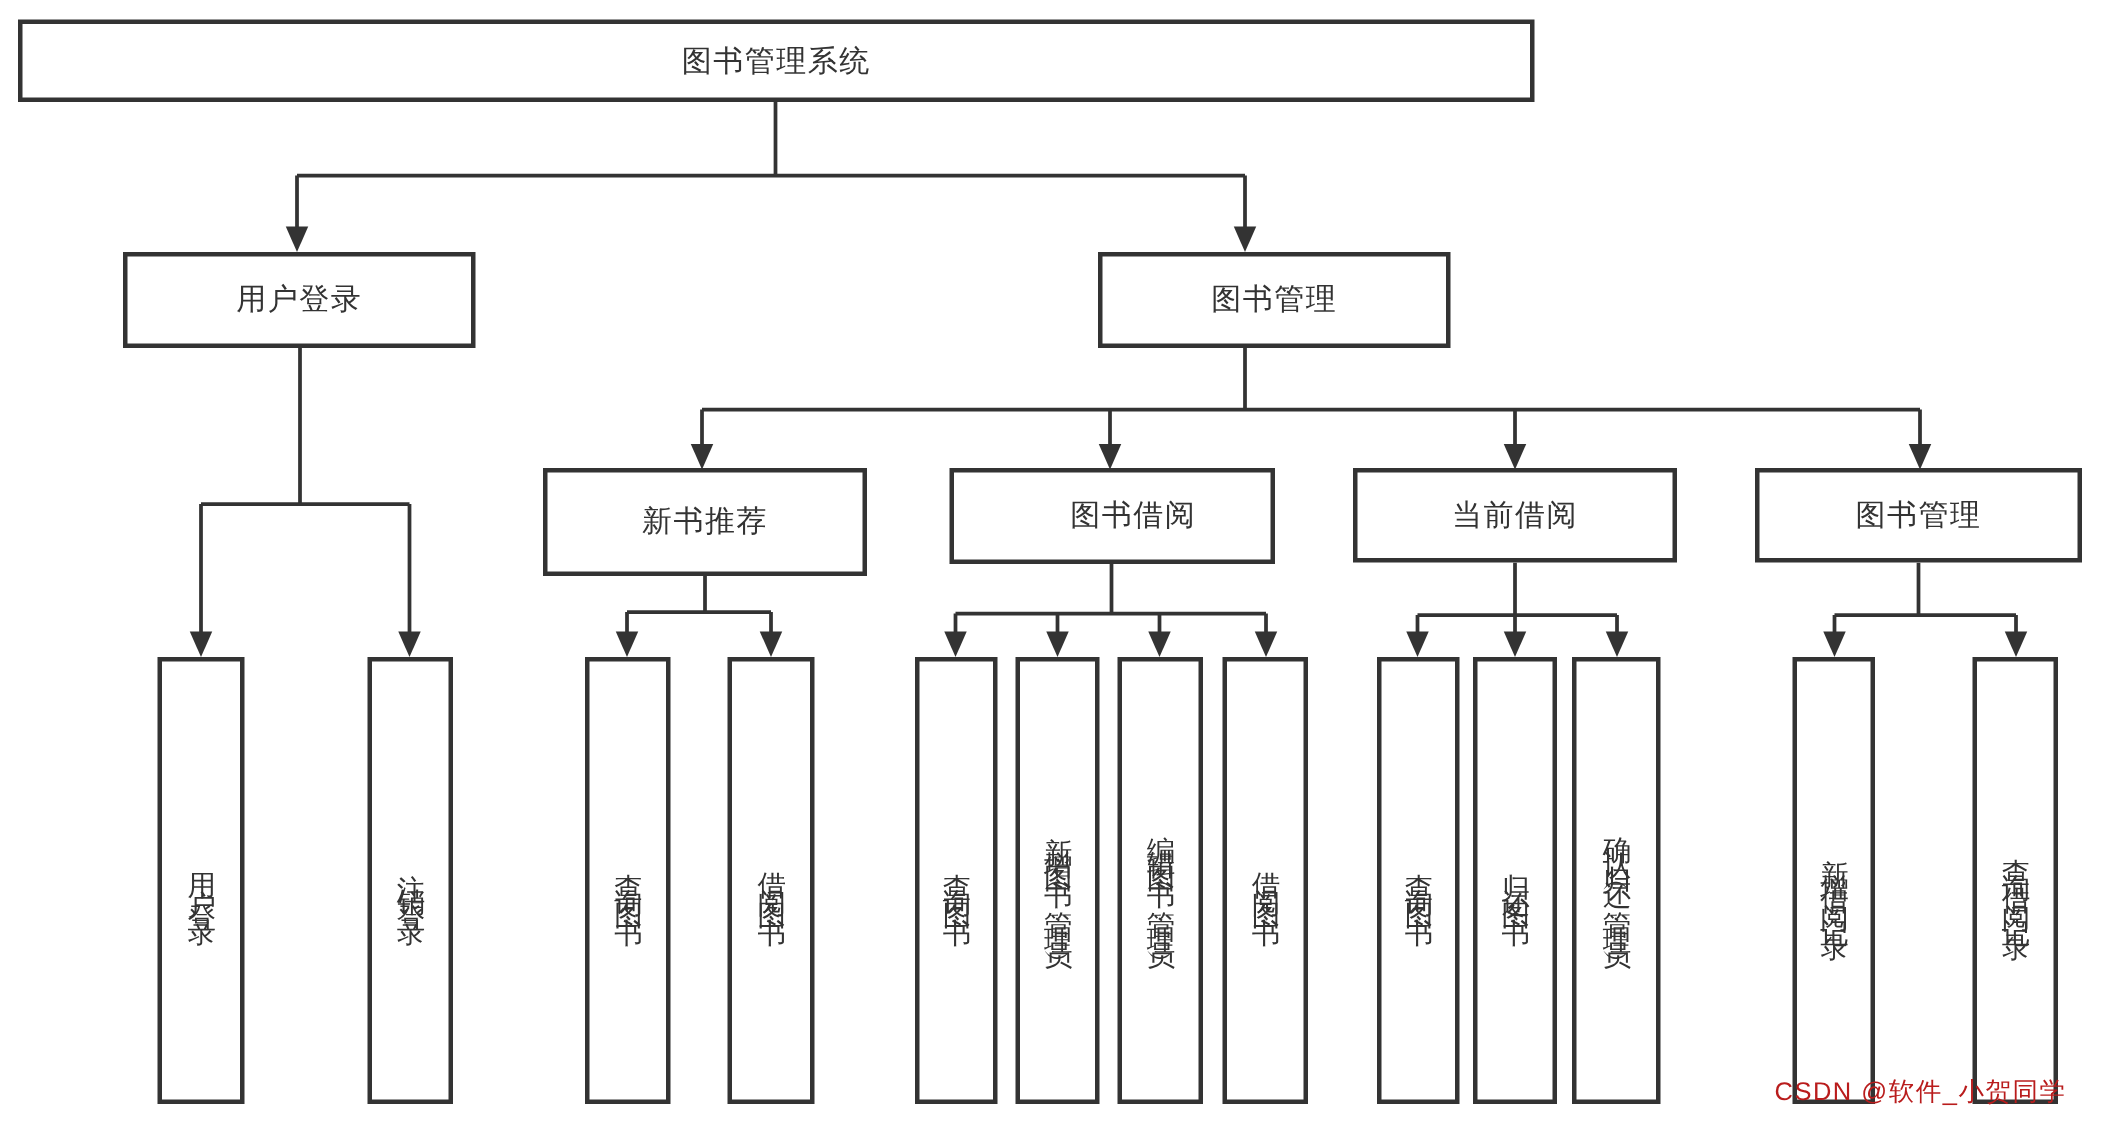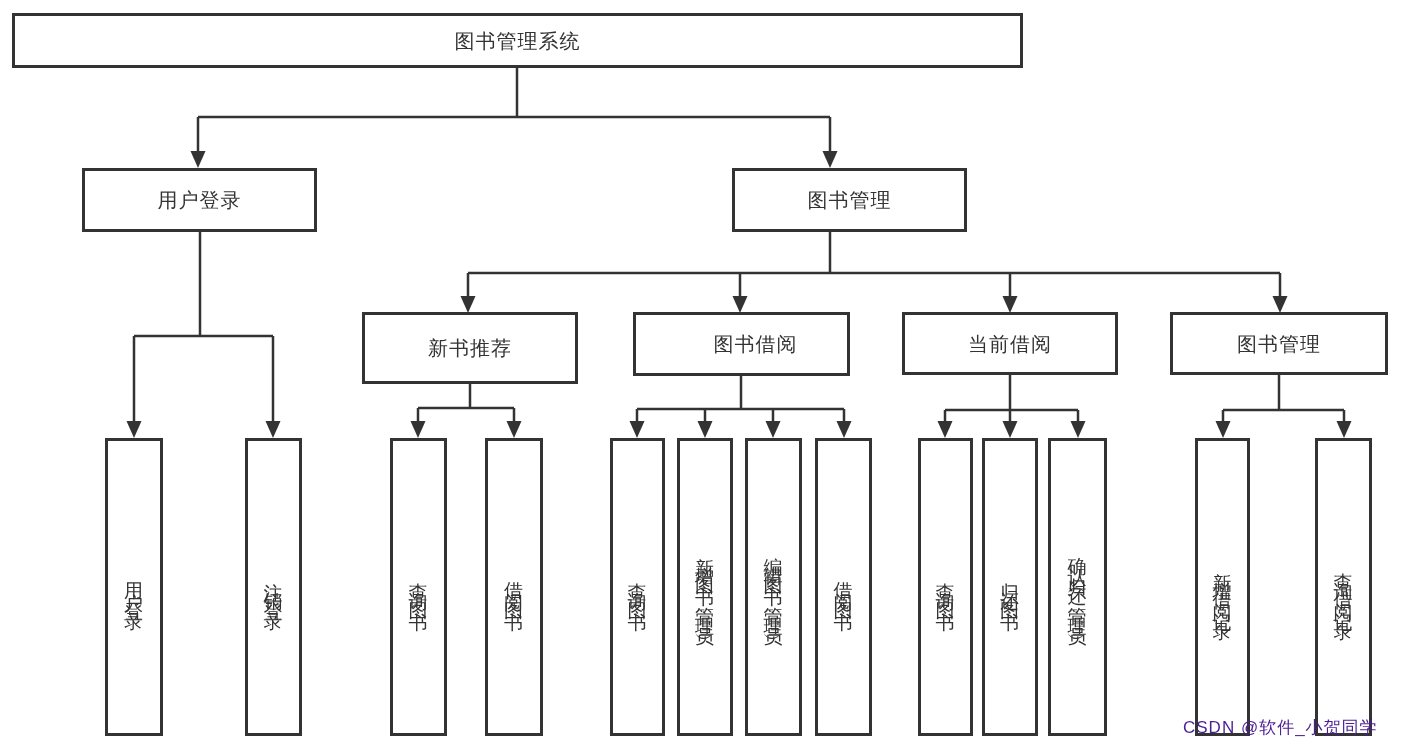--- a/index.html
+++ b/index.html
@@ -13,21 +13,21 @@
     position:absolute; border:3px solid #333333; background:#ffffff;
     display:flex; align-items:center; justify-content:center;
     color:#333333; font-size:20px; letter-spacing:1px; line-height:1;
   }
   .v-node {
     writing-mode:vertical-rl; text-orientation:mixed;
     font-size:19px; letter-spacing:10px; padding:8px 0;
   }
   .watermark {
     position:absolute; left:1183px; top:716px; width:220px;
-    color:#4c1d95; font-size:17px; letter-spacing:1px; white-space:nowrap;
+    color:#b91c1c; font-size:17px; letter-spacing:1px; white-space:nowrap;
   }
 </style>
 </head>
 <body>
 
 <div class="stage">
 
   <svg class="wires" viewBox="0 0 1405 747">
     <g stroke="#333333" stroke-width="2.5" fill="none">
       <path d="M517 68 V117"></path>

